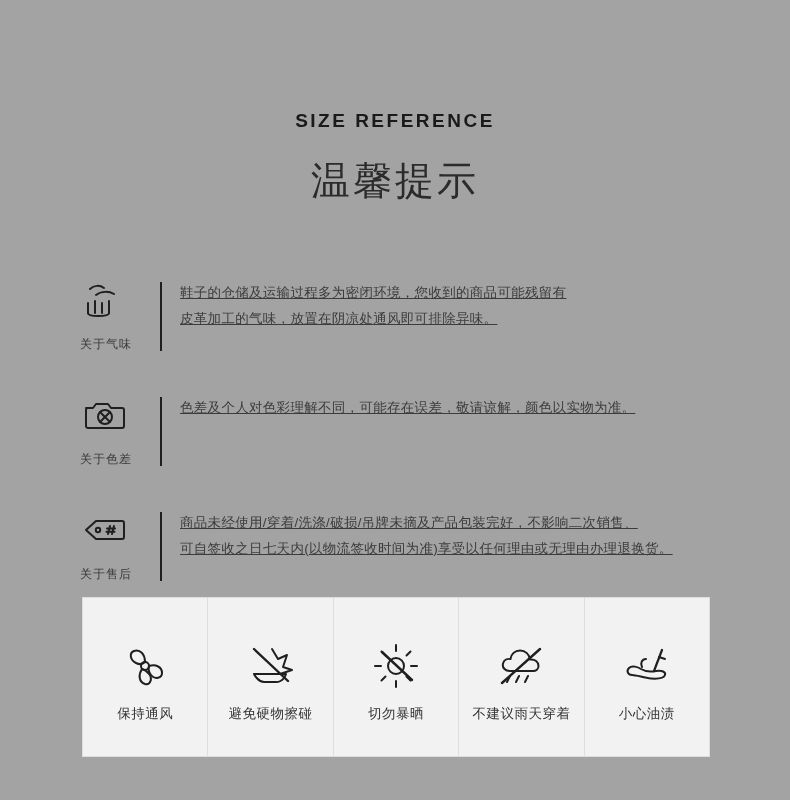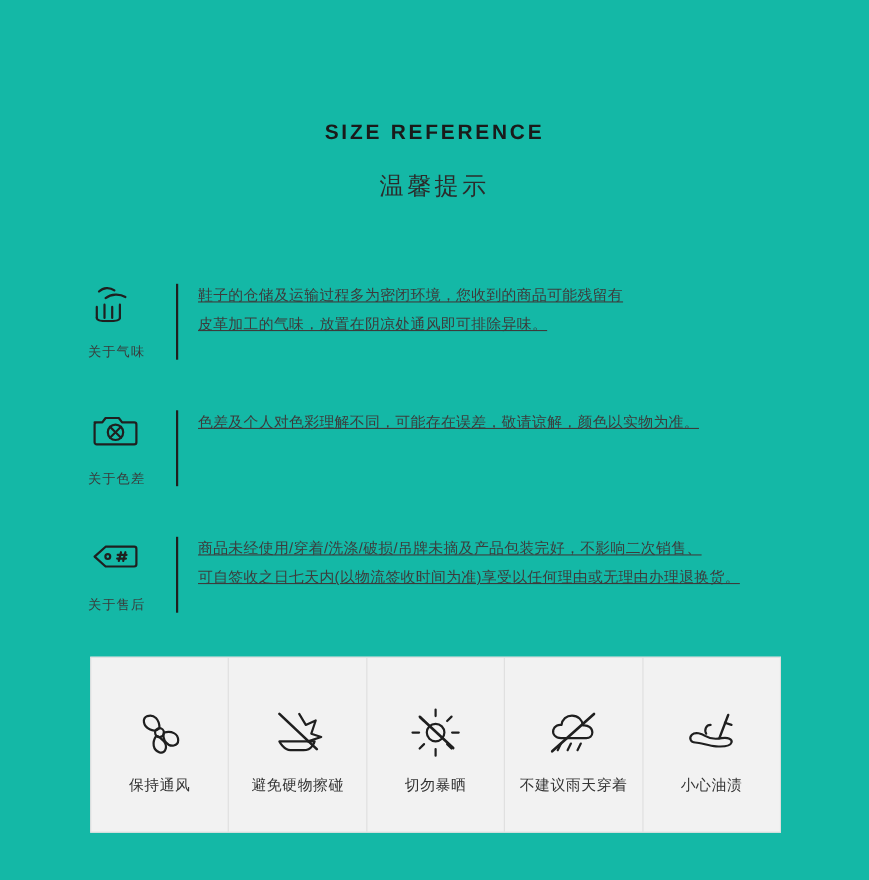--- a/index.html
+++ b/index.html
@@ -11,35 +11,35 @@
     height: 800px;
     background: #f2f2f2;
     font-family: "Liberation Sans", sans-serif;
     color: #333;
     overflow: hidden;
   }
   .page {
     position: relative;
     width: 790px;
     height: 800px;
-    background: #14b8a6;
+    background: #a3a3a3;
   }
   .header {
     padding-top: 110px;
     text-align: center;
   }
   .header .title-en {
     font-size: 19px;
     font-weight: bold;
     letter-spacing: 2.5px;
     color: #1a1a1a;
     margin: 0;
   }
   .header .title-cn {
-    font-size: 22px;
+    font-size: 39px;
     font-weight: normal;
     letter-spacing: 3px;
     color: #2b2b2b;
     margin: 22px 0 0 0;
     font-family: Liberation Sans, sans-serif;
   }
 
   .tips {
     margin-top: 72px;
     padding: 0 60px 0 52px;

